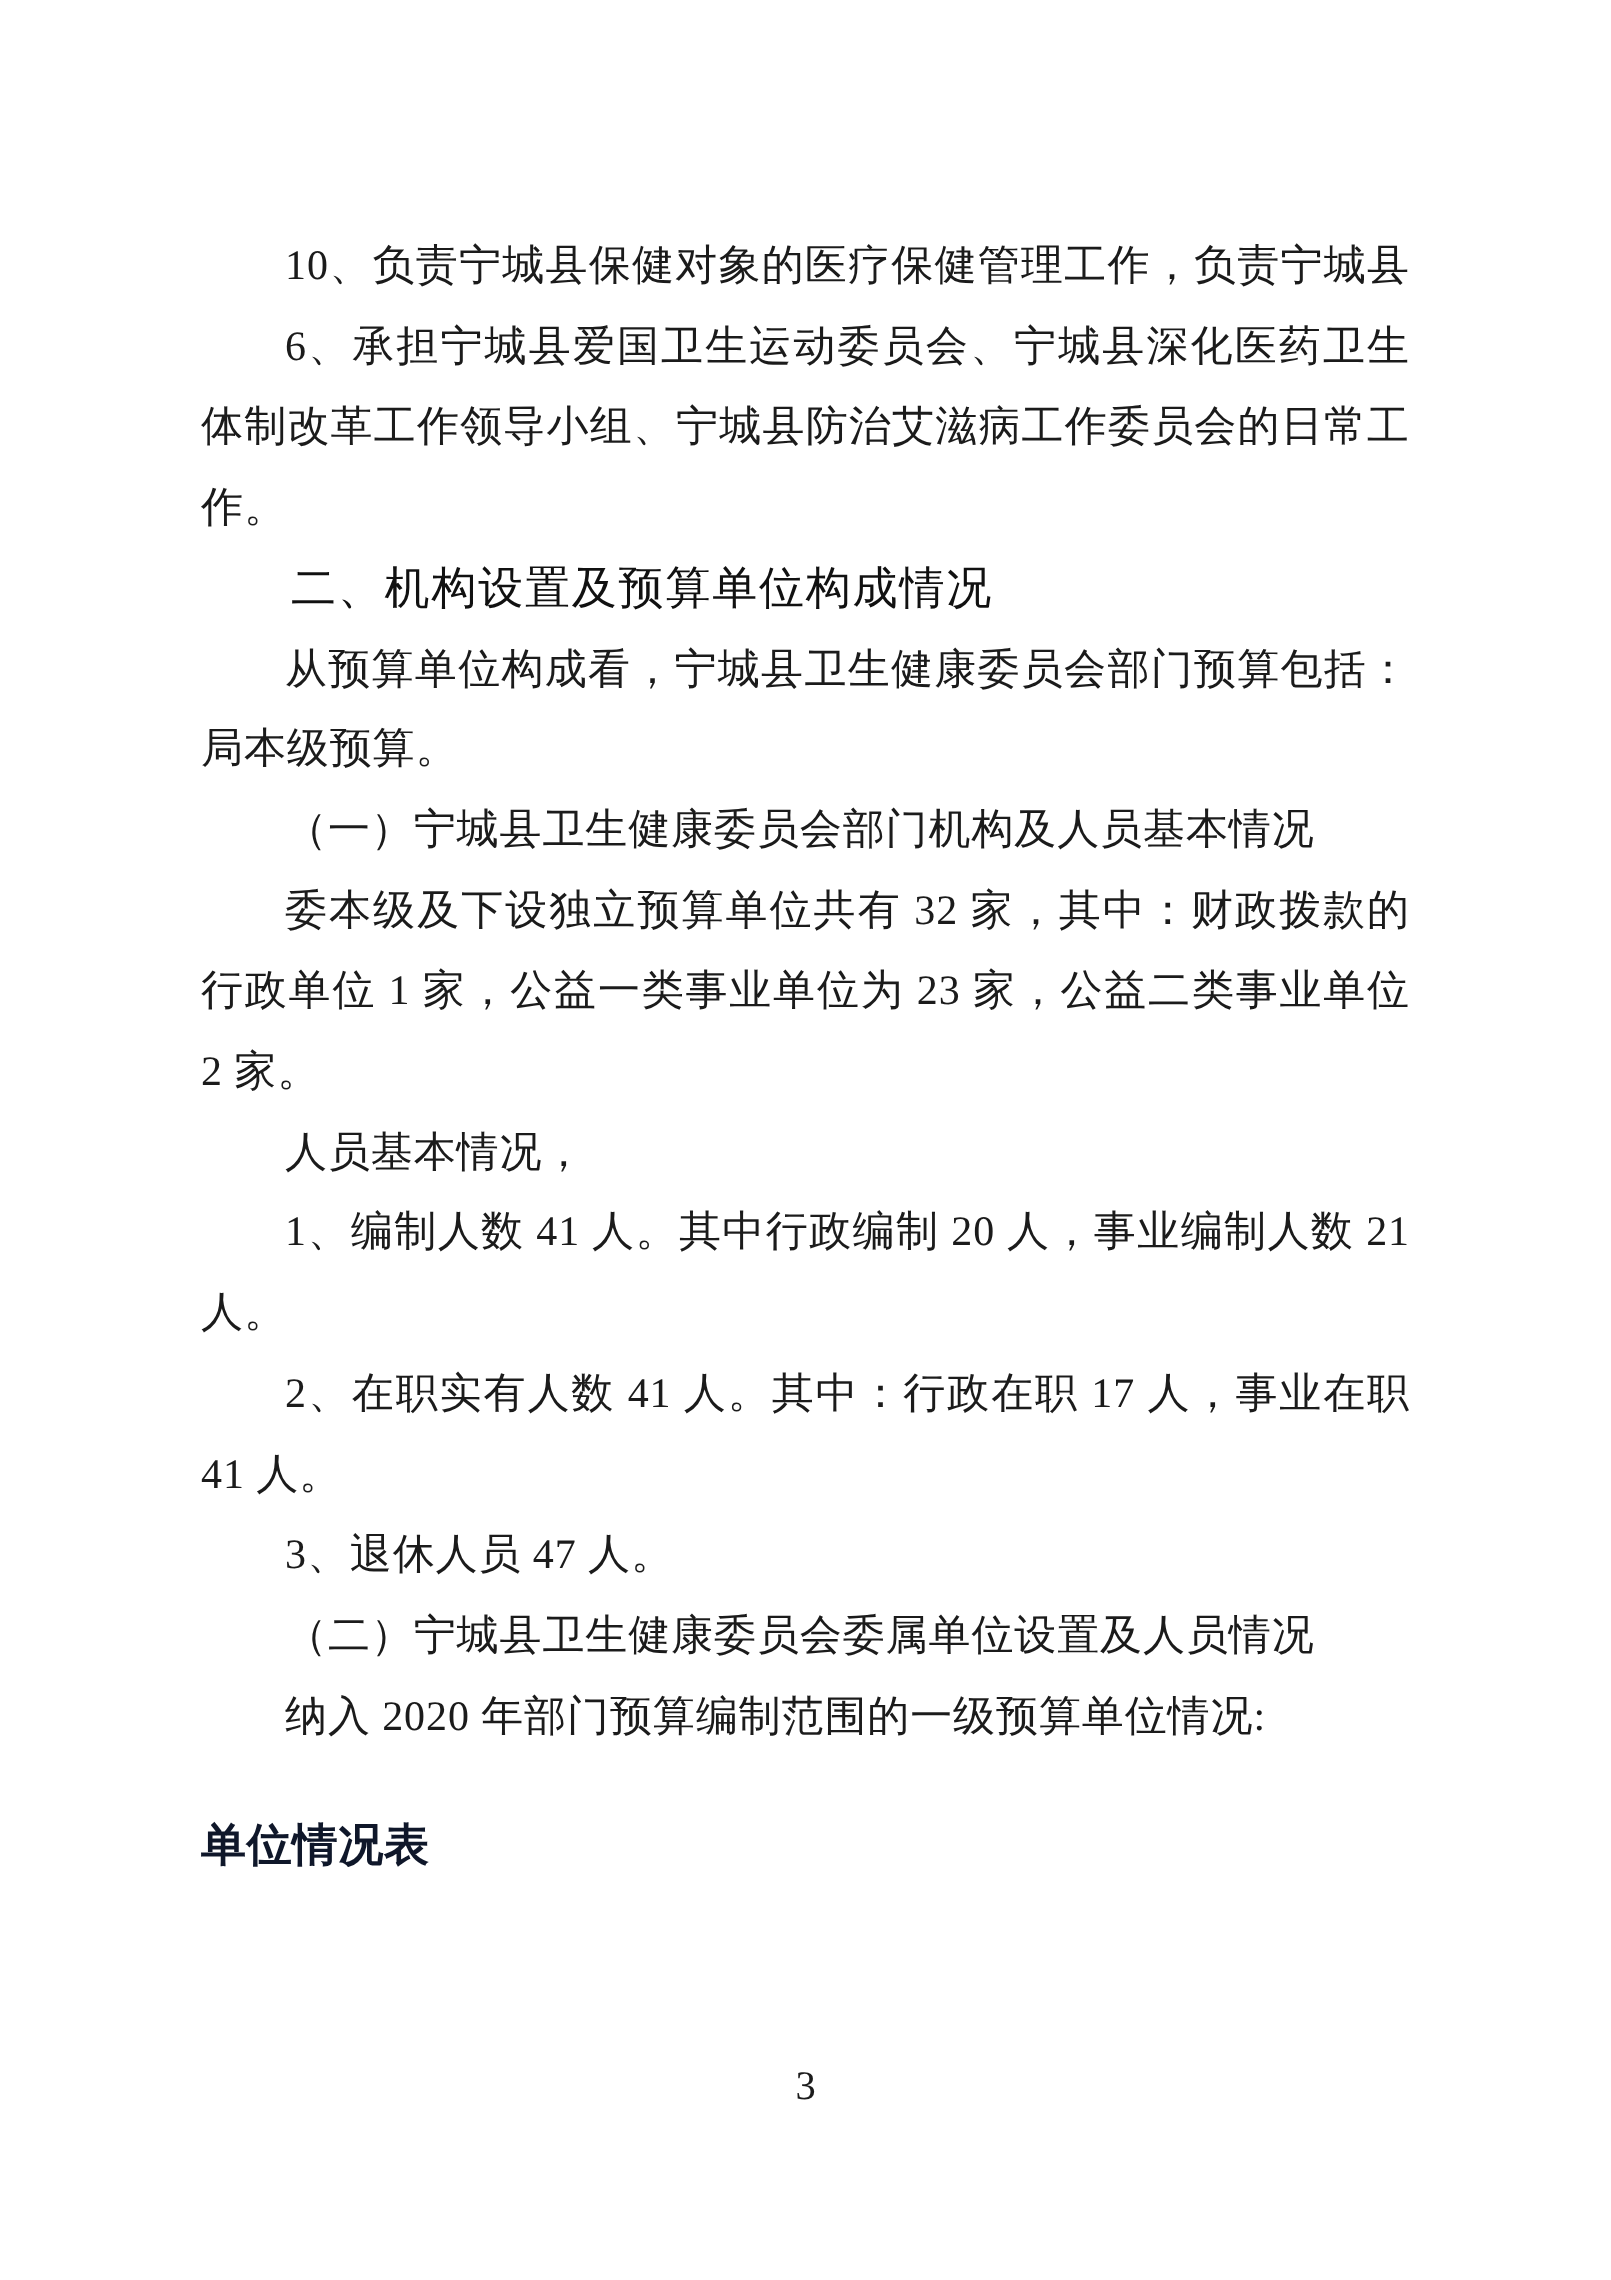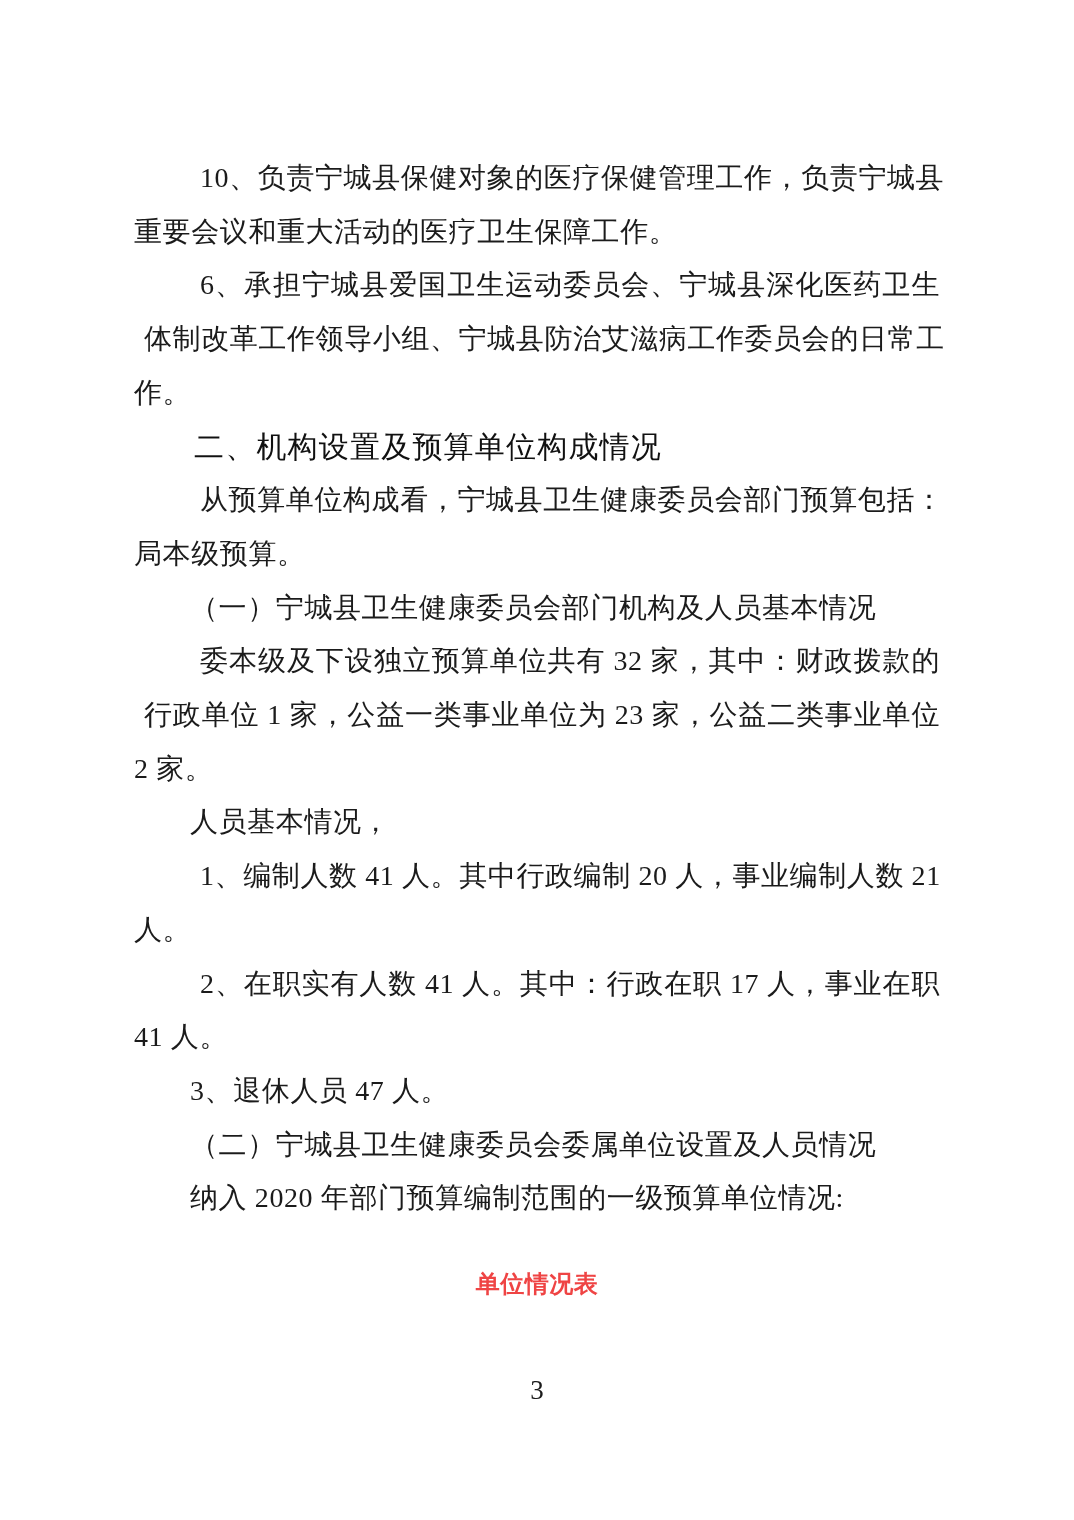--- a/index.html
+++ b/index.html
@@ -28,37 +28,35 @@
     line-height: 53.7px;
     letter-spacing: 0.6px;
     white-space: nowrap;
     color: #1b1b1b;
   }
   .line.first { text-indent: 2em; }
   .line.fill {
     text-align: justify;
     text-align-last: justify;
     text-justify: inter-character;
-    margin-left: 10px;
   }
   .line.heading {
     font-family: "DejaVu Sans", "Liberation Sans", sans-serif;
     font-weight: 400;
     font-size: 30px;
     letter-spacing: 1.2px;
     color: #111111;
   }
   .table-title {
     margin-top: 33px;
-    text-align: center;
-    font-size: 24px;
+    font-size: 30px;
     font-weight: 700;
     line-height: 53.7px;
     letter-spacing: 0.5px;
-    color: #ef4444;
+    color: #0f172a;
   }
   .page-number {
     position: absolute;
     left: 0;
     right: 0;
     top: 1372px;
     text-align: center;
     font-size: 27px;
     line-height: 36px;
     color: #1b1b1b;
@@ -66,21 +64,20 @@
 </style>
 </head>
 <body>
 
 <div class="page">
 
   <div class="content">
 
     <div class="para">
       <div class="line first fill">10、负责宁城县保健对象的医疗保健管理工作，负责宁城县</div>
-      <div class="line">重要会议和重大活动的医疗卫生保障工作。</div>
     </div>
 
     <div class="para">
       <div class="line first fill">6、承担宁城县爱国卫生运动委员会、宁城县深化医药卫生</div>
       <div class="line fill">体制改革工作领导小组、宁城县防治艾滋病工作委员会的日常工</div>
       <div class="line">作。</div>
     </div>
 
     <div class="para">
       <div class="line first heading">二、机构设置及预算单位构成情况</div>

